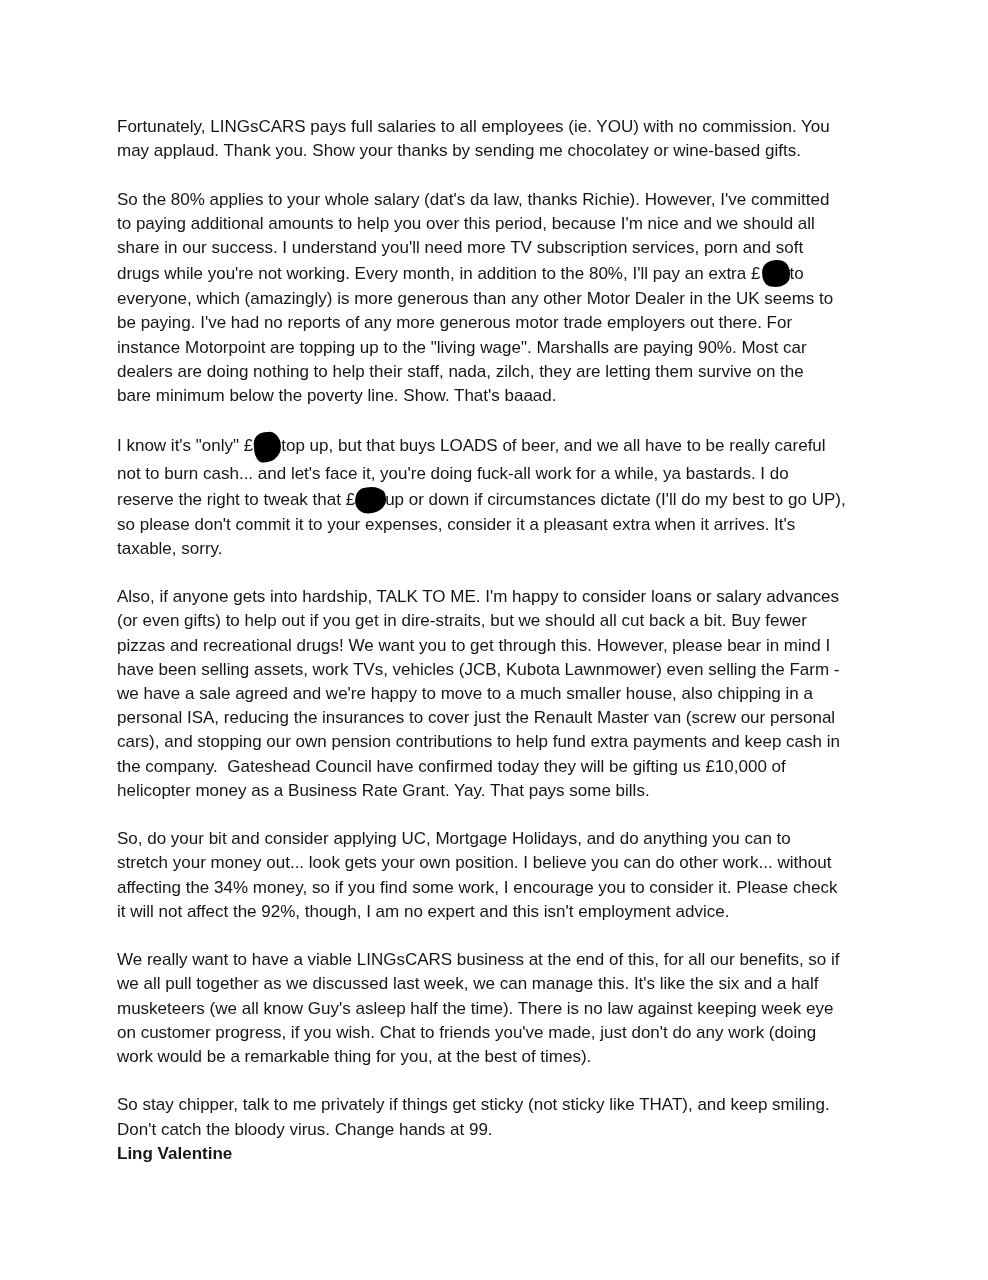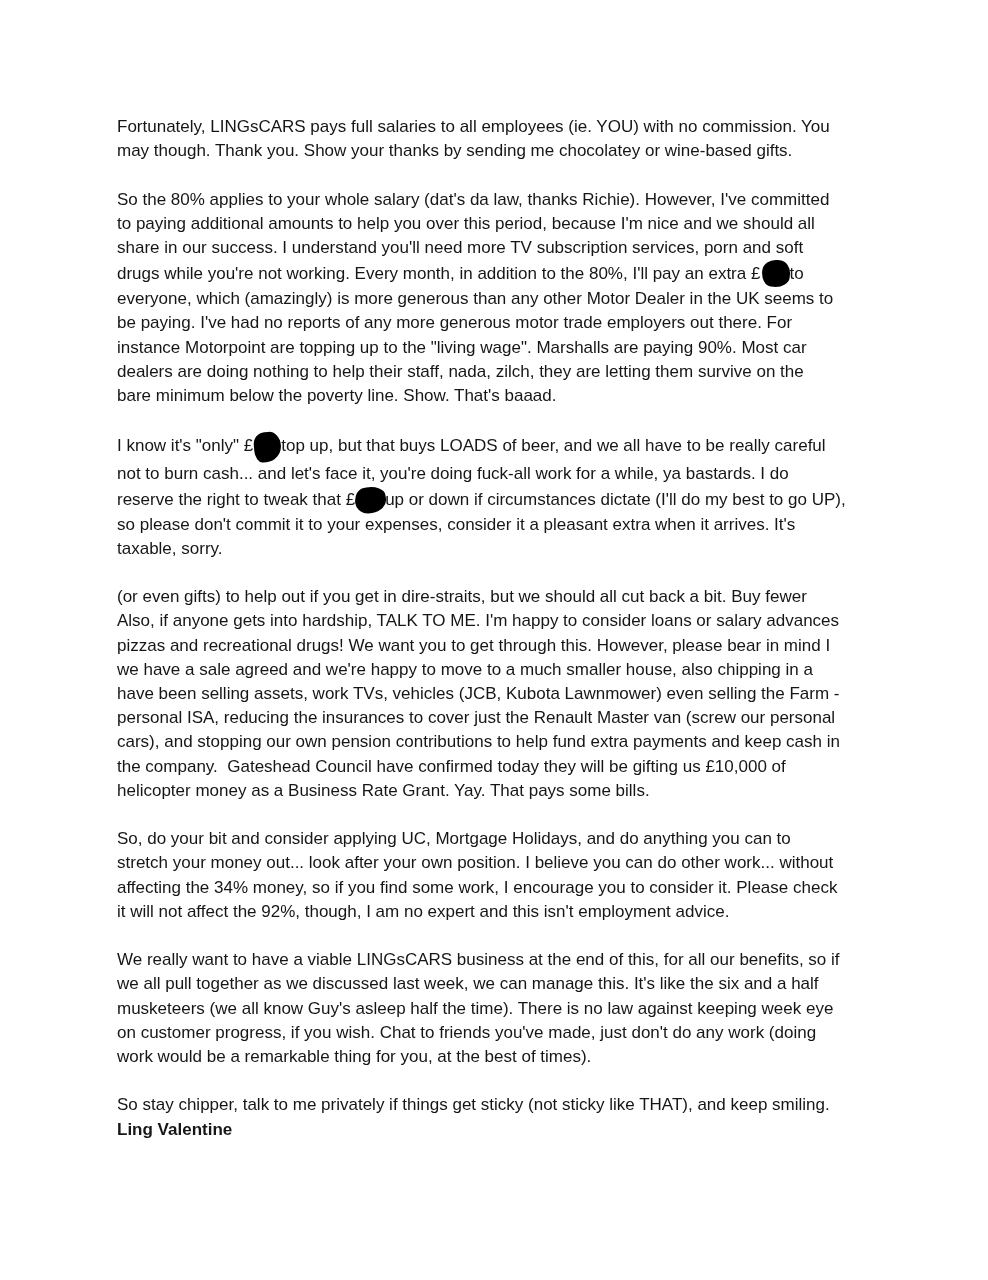--- a/index.html
+++ b/index.html
@@ -56,21 +56,21 @@
     font-weight: bold;
   }
 </style>
 </head>
 <body>
 
 <div class="doc">
 
   <div class="para">
     <div class="line">Fortunately, LINGsCARS pays full salaries to all employees (ie. YOU) with no commission. You</div>
-    <div class="line">may though. Thank you. Show your thanks by sending me chocolatey or wine-based gifts.</div>
+    <div class="line">may applaud. Thank you. Show your thanks by sending me chocolatey or wine-based gifts.</div>
   </div>
 
   <div class="para">
     <div class="line">So the 80% applies to your whole salary (dat's da law, thanks Richie). However, I've committed</div>
     <div class="line">to paying additional amounts to help you over this period, because I'm nice and we should all</div>
     <div class="line">share in our success. I understand you'll need more TV subscription services, porn and soft</div>
     <div class="line"><span>drugs while you're not working. Every month, in addition to the 80%, I'll pay an extra £</span><span class="blob blob-a"></span><span>to</span></div>
     <div class="line">everyone, which (amazingly) is more generous than any other Motor Dealer in the UK seems to</div>
     <div class="line">be paying. I've had no reports of any more generous motor trade employers out there. For</div>
     <div class="line">instance Motorpoint are topping up to the "living wage". Marshalls are paying 90%. Most car</div>
@@ -80,44 +80,45 @@
 
   <div class="para">
     <div class="line"><span>I know it's "only" £</span><span class="blob blob-b"></span><span>top up, but that buys LOADS of beer, and we all have to be really careful</span></div>
     <div class="line">not to burn cash... and let's face it, you're doing fuck-all work for a while, ya bastards. I do</div>
     <div class="line"><span>reserve the right to tweak that £</span><span class="blob blob-c"></span><span>up or down if circumstances dictate (I'll do my best to go UP),</span></div>
     <div class="line">so please don't commit it to your expenses, consider it a pleasant extra when it arrives. It's</div>
     <div class="line">taxable, sorry.</div>
   </div>
 
   <div class="para">
+    <div class="line">Also, if anyone gets into hardship, TALK TO ME. I'm happy to consider loans or salary advances</div>
     <div class="line">(or even gifts) to help out if you get in dire-straits, but we should all cut back a bit. Buy fewer</div>
-    <div class="line">Also, if anyone gets into hardship, TALK TO ME. I'm happy to consider loans or salary advances</div>
     <div class="line">pizzas and recreational drugs! We want you to get through this. However, please bear in mind I</div>
+    <div class="line">have been selling assets, work TVs, vehicles (JCB, Kubota Lawnmower) even selling the Farm -</div>
     <div class="line">we have a sale agreed and we're happy to move to a much smaller house, also chipping in a</div>
-    <div class="line">have been selling assets, work TVs, vehicles (JCB, Kubota Lawnmower) even selling the Farm -</div>
     <div class="line">personal ISA, reducing the insurances to cover just the Renault Master van (screw our personal</div>
     <div class="line">cars), and stopping our own pension contributions to help fund extra payments and keep cash in</div>
     <div class="line">the company.  Gateshead Council have confirmed today they will be gifting us £10,000 of</div>
     <div class="line">helicopter money as a Business Rate Grant. Yay. That pays some bills.</div>
   </div>
 
   <div class="para">
     <div class="line">So, do your bit and consider applying UC, Mortgage Holidays, and do anything you can to</div>
-    <div class="line">stretch your money out... look after your own position. I believe you can do other work... without</div>
+    <div class="line">stretch your money out... look gets your own position. I believe you can do other work... without</div>
     <div class="line">affecting the 34% money, so if you find some work, I encourage you to consider it. Please check</div>
     <div class="line">it will not affect the 92%, though, I am no expert and this isn't employment advice.</div>
   </div>
 
   <div class="para">
     <div class="line">We really want to have a viable LINGsCARS business at the end of this, for all our benefits, so if</div>
     <div class="line">we all pull together as we discussed last week, we can manage this. It's like the six and a half</div>
     <div class="line">musketeers (we all know Guy's asleep half the time). There is no law against keeping week eye</div>
     <div class="line">on customer progress, if you wish. Chat to friends you've made, just don't do any work (doing</div>
     <div class="line">work would be a remarkable thing for you, at the best of times).</div>
   </div>
 
   <div class="para">
     <div class="line">So stay chipper, talk to me privately if things get sticky (not sticky like THAT), and keep smiling.</div>
+    <div class="line">Don't catch the bloody virus. Change hands at 99.</div>
     <div class="line sig">Ling Valentine</div>
   </div>
 
 </div>
 
 </body></html>

